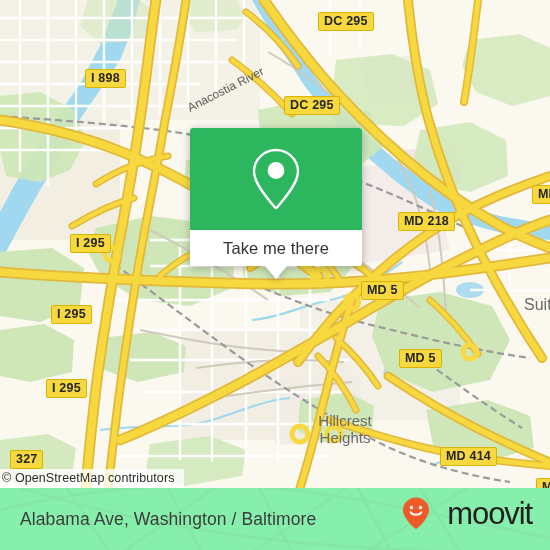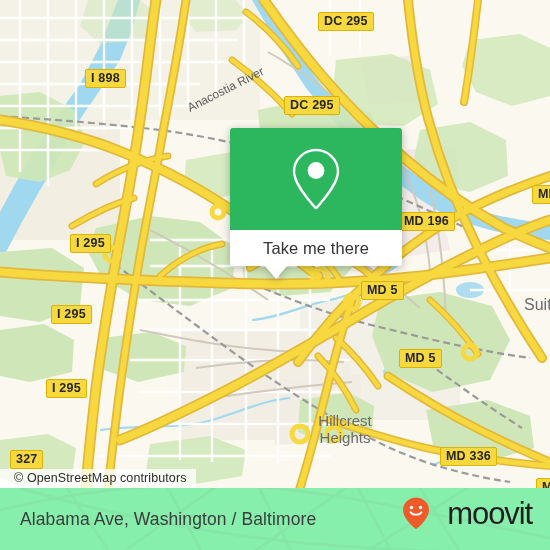--- a/index.html
+++ b/index.html
@@ -34,40 +34,39 @@
   
   .attribution {
     position: absolute;
     left: 0;
     bottom: 0;
     background: rgba(255,255,255,0.78);
     color: #2b2b2b;
     font-size: 12.5px;
     line-height: 19px;
     height: 19px;
-    padding: 0 9px 0 14px;
+    padding: 0 9px 0 2px;
     white-space: nowrap;
     letter-spacing: .1px;
   }
 
   
   .popup {
     position: absolute;
     left: 190px;
     top: 128px;
     width: 172px;
     filter: drop-shadow(0 2px 4px rgba(0,0,0,0.28));
   }
   .popup-inner {
     position: relative;
     width: 172px;
     border-radius: 3px;
     overflow: hidden;
     background: #fff;
-    margin-left: 40px;
   }
   .popup-green {
     height: 102px;
     background: #2cb75f;
     display: flex;
     align-items: center;
     justify-content: center;
   }
   .popup-green svg { display: block; }
   .popup-label {
@@ -356,28 +355,28 @@
           <text x="345" y="443" font-size="15" fill="#6a6a6a" text-anchor="middle">Heights</text>
         </g>
       </g>
     </svg>
 
     <div id="shield-layer">
         <div style="position: absolute; left: 318px; top: 12px; background: rgb(247, 217, 63); border: 1.6px solid rgb(216, 180, 0); border-radius: 2px; color: rgb(38, 38, 38); font: bold 12.5px / 14px &quot;Liberation Sans&quot;, sans-serif; padding: 1px 5px 2px; white-space: nowrap; letter-spacing: 0.2px;"><span>DC 295</span></div>
         <div style="position: absolute; left: 85px; top: 69px; background: rgb(247, 217, 63); border: 1.6px solid rgb(216, 180, 0); border-radius: 2px; color: rgb(38, 38, 38); font: bold 12.5px / 14px &quot;Liberation Sans&quot;, sans-serif; padding: 1px 5px 2px; white-space: nowrap; letter-spacing: 0.2px;"><span>I 898</span></div>
         <div style="position: absolute; left: 284px; top: 96px; background: rgb(247, 217, 63); border: 1.6px solid rgb(216, 180, 0); border-radius: 2px; color: rgb(38, 38, 38); font: bold 12.5px / 14px &quot;Liberation Sans&quot;, sans-serif; padding: 1px 5px 2px; white-space: nowrap; letter-spacing: 0.2px;"><span>DC 295</span></div>
         <div style="position: absolute; left: 532px; top: 185px; background: rgb(247, 217, 63); border: 1.6px solid rgb(216, 180, 0); border-radius: 2px; color: rgb(38, 38, 38); font: bold 12.5px / 14px &quot;Liberation Sans&quot;, sans-serif; padding: 1px 5px 2px; white-space: nowrap; letter-spacing: 0.2px;"><span>MD 4</span></div>
-        <div style="position: absolute; left: 398px; top: 212px; background: rgb(247, 217, 63); border: 1.6px solid rgb(216, 180, 0); border-radius: 2px; color: rgb(38, 38, 38); font: bold 12.5px / 14px &quot;Liberation Sans&quot;, sans-serif; padding: 1px 5px 2px; white-space: nowrap; letter-spacing: 0.2px;"><span>MD 196</span></div>
+        <div style="position: absolute; left: 398px; top: 212px; background: rgb(247, 217, 63); border: 1.6px solid rgb(216, 180, 0); border-radius: 2px; color: rgb(38, 38, 38); font: bold 12.5px / 14px &quot;Liberation Sans&quot;, sans-serif; padding: 1px 5px 2px; white-space: nowrap; letter-spacing: 0.2px;"><span>MD 218</span></div>
         <div style="position: absolute; left: 70px; top: 234px; background: rgb(247, 217, 63); border: 1.6px solid rgb(216, 180, 0); border-radius: 2px; color: rgb(38, 38, 38); font: bold 12.5px / 14px &quot;Liberation Sans&quot;, sans-serif; padding: 1px 5px 2px; white-space: nowrap; letter-spacing: 0.2px;"><span>I 295</span></div>
         <div style="position: absolute; left: 361px; top: 281px; background: rgb(247, 217, 63); border: 1.6px solid rgb(216, 180, 0); border-radius: 2px; color: rgb(38, 38, 38); font: bold 12.5px / 14px &quot;Liberation Sans&quot;, sans-serif; padding: 1px 5px 2px; white-space: nowrap; letter-spacing: 0.2px;"><span>MD 5</span></div>
         <div style="position: absolute; left: 51px; top: 305px; background: rgb(247, 217, 63); border: 1.6px solid rgb(216, 180, 0); border-radius: 2px; color: rgb(38, 38, 38); font: bold 12.5px / 14px &quot;Liberation Sans&quot;, sans-serif; padding: 1px 5px 2px; white-space: nowrap; letter-spacing: 0.2px;"><span>I 295</span></div>
         <div style="position: absolute; left: 399px; top: 349px; background: rgb(247, 217, 63); border: 1.6px solid rgb(216, 180, 0); border-radius: 2px; color: rgb(38, 38, 38); font: bold 12.5px / 14px &quot;Liberation Sans&quot;, sans-serif; padding: 1px 5px 2px; white-space: nowrap; letter-spacing: 0.2px;"><span>MD 5</span></div>
         <div style="position: absolute; left: 46px; top: 379px; background: rgb(247, 217, 63); border: 1.6px solid rgb(216, 180, 0); border-radius: 2px; color: rgb(38, 38, 38); font: bold 12.5px / 14px &quot;Liberation Sans&quot;, sans-serif; padding: 1px 5px 2px; white-space: nowrap; letter-spacing: 0.2px;"><span>I 295</span></div>
         <div style="position: absolute; left: 10px; top: 450px; background: rgb(247, 217, 63); border: 1.6px solid rgb(216, 180, 0); border-radius: 2px; color: rgb(38, 38, 38); font: bold 12.5px / 14px &quot;Liberation Sans&quot;, sans-serif; padding: 1px 5px 2px; white-space: nowrap; letter-spacing: 0.2px;"><span>327</span></div>
-        <div style="position: absolute; left: 440px; top: 447px; background: rgb(247, 217, 63); border: 1.6px solid rgb(216, 180, 0); border-radius: 2px; color: rgb(38, 38, 38); font: bold 12.5px / 14px &quot;Liberation Sans&quot;, sans-serif; padding: 1px 5px 2px; white-space: nowrap; letter-spacing: 0.2px;"><span>MD 336</span></div>
+        <div style="position: absolute; left: 440px; top: 447px; background: rgb(247, 217, 63); border: 1.6px solid rgb(216, 180, 0); border-radius: 2px; color: rgb(38, 38, 38); font: bold 12.5px / 14px &quot;Liberation Sans&quot;, sans-serif; padding: 1px 5px 2px; white-space: nowrap; letter-spacing: 0.2px;"><span>MD 414</span></div>
         <div style="position: absolute; left: 536px; top: 478px; background: rgb(247, 217, 63); border: 1.6px solid rgb(216, 180, 0); border-radius: 2px; color: rgb(38, 38, 38); font: bold 12.5px / 14px &quot;Liberation Sans&quot;, sans-serif; padding: 1px 5px 2px; white-space: nowrap; letter-spacing: 0.2px;"><span>MD 5</span></div>
       </div>
 
     <div class="popup">
       <div class="popup-inner">
         <div class="popup-green">
           <svg width="56" height="66" viewBox="0 0 56 66">
             <path d="M28 4 C15.8 4 6 13.6 6 25.5 C6 38.5 22 55 27 61.5 C27.5 62.1 28.5 62.1 29 61.5
                      C34 55 50 38.5 50 25.5 C50 13.6 40.2 4 28 4 Z" fill="none" stroke="#ffffff" stroke-width="2.4"></path>
             <circle cx="28" cy="24.5" r="8.4" fill="#ffffff"></circle>

